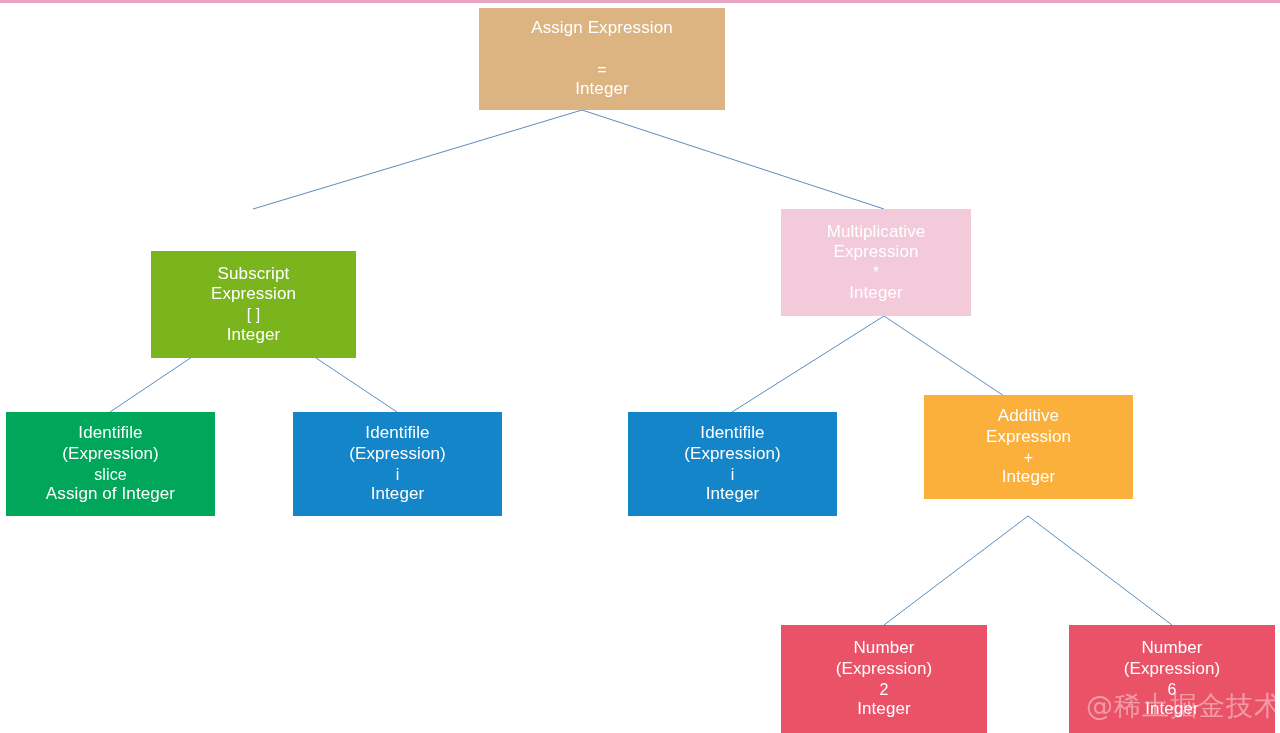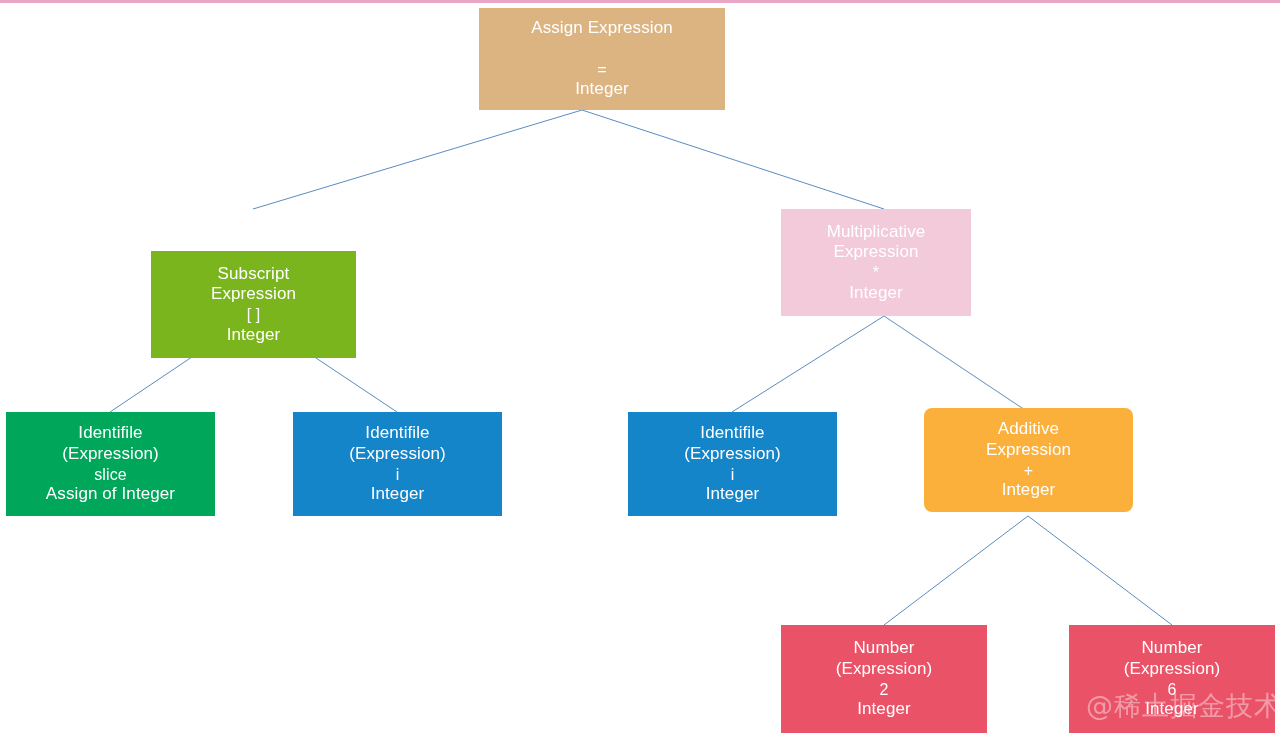--- a/index.html
+++ b/index.html
@@ -113,21 +113,21 @@
         <span class="ln">(Expression)</span>
         <span class="ln op">i</span>
         <span class="ln">Integer</span>
       </div>
       <div class="node" style="left: 628px; top: 412px; width: 209px; height: 104px; background: rgb(20, 133, 200);">
         <span class="ln">Identifile</span>
         <span class="ln">(Expression)</span>
         <span class="ln op">i</span>
         <span class="ln">Integer</span>
       </div>
-      <div class="node" style="left: 924px; top: 408px; width: 209px; height: 104px; background: rgb(251, 176, 59); border-radius: 8px;">
+      <div class="node" style="left: 924px; top: 395px; width: 209px; height: 104px; background: rgb(251, 176, 59);">
         <span class="ln">Additive</span>
         <span class="ln">Expression</span>
         <span class="ln op">+</span>
         <span class="ln">Integer</span>
       </div>
       <div class="node" style="left: 781px; top: 625px; width: 206px; height: 108px; background: rgb(234, 82, 104);">
         <span class="ln">Number</span>
         <span class="ln">(Expression)</span>
         <span class="ln op">2</span>
         <span class="ln">Integer</span>

